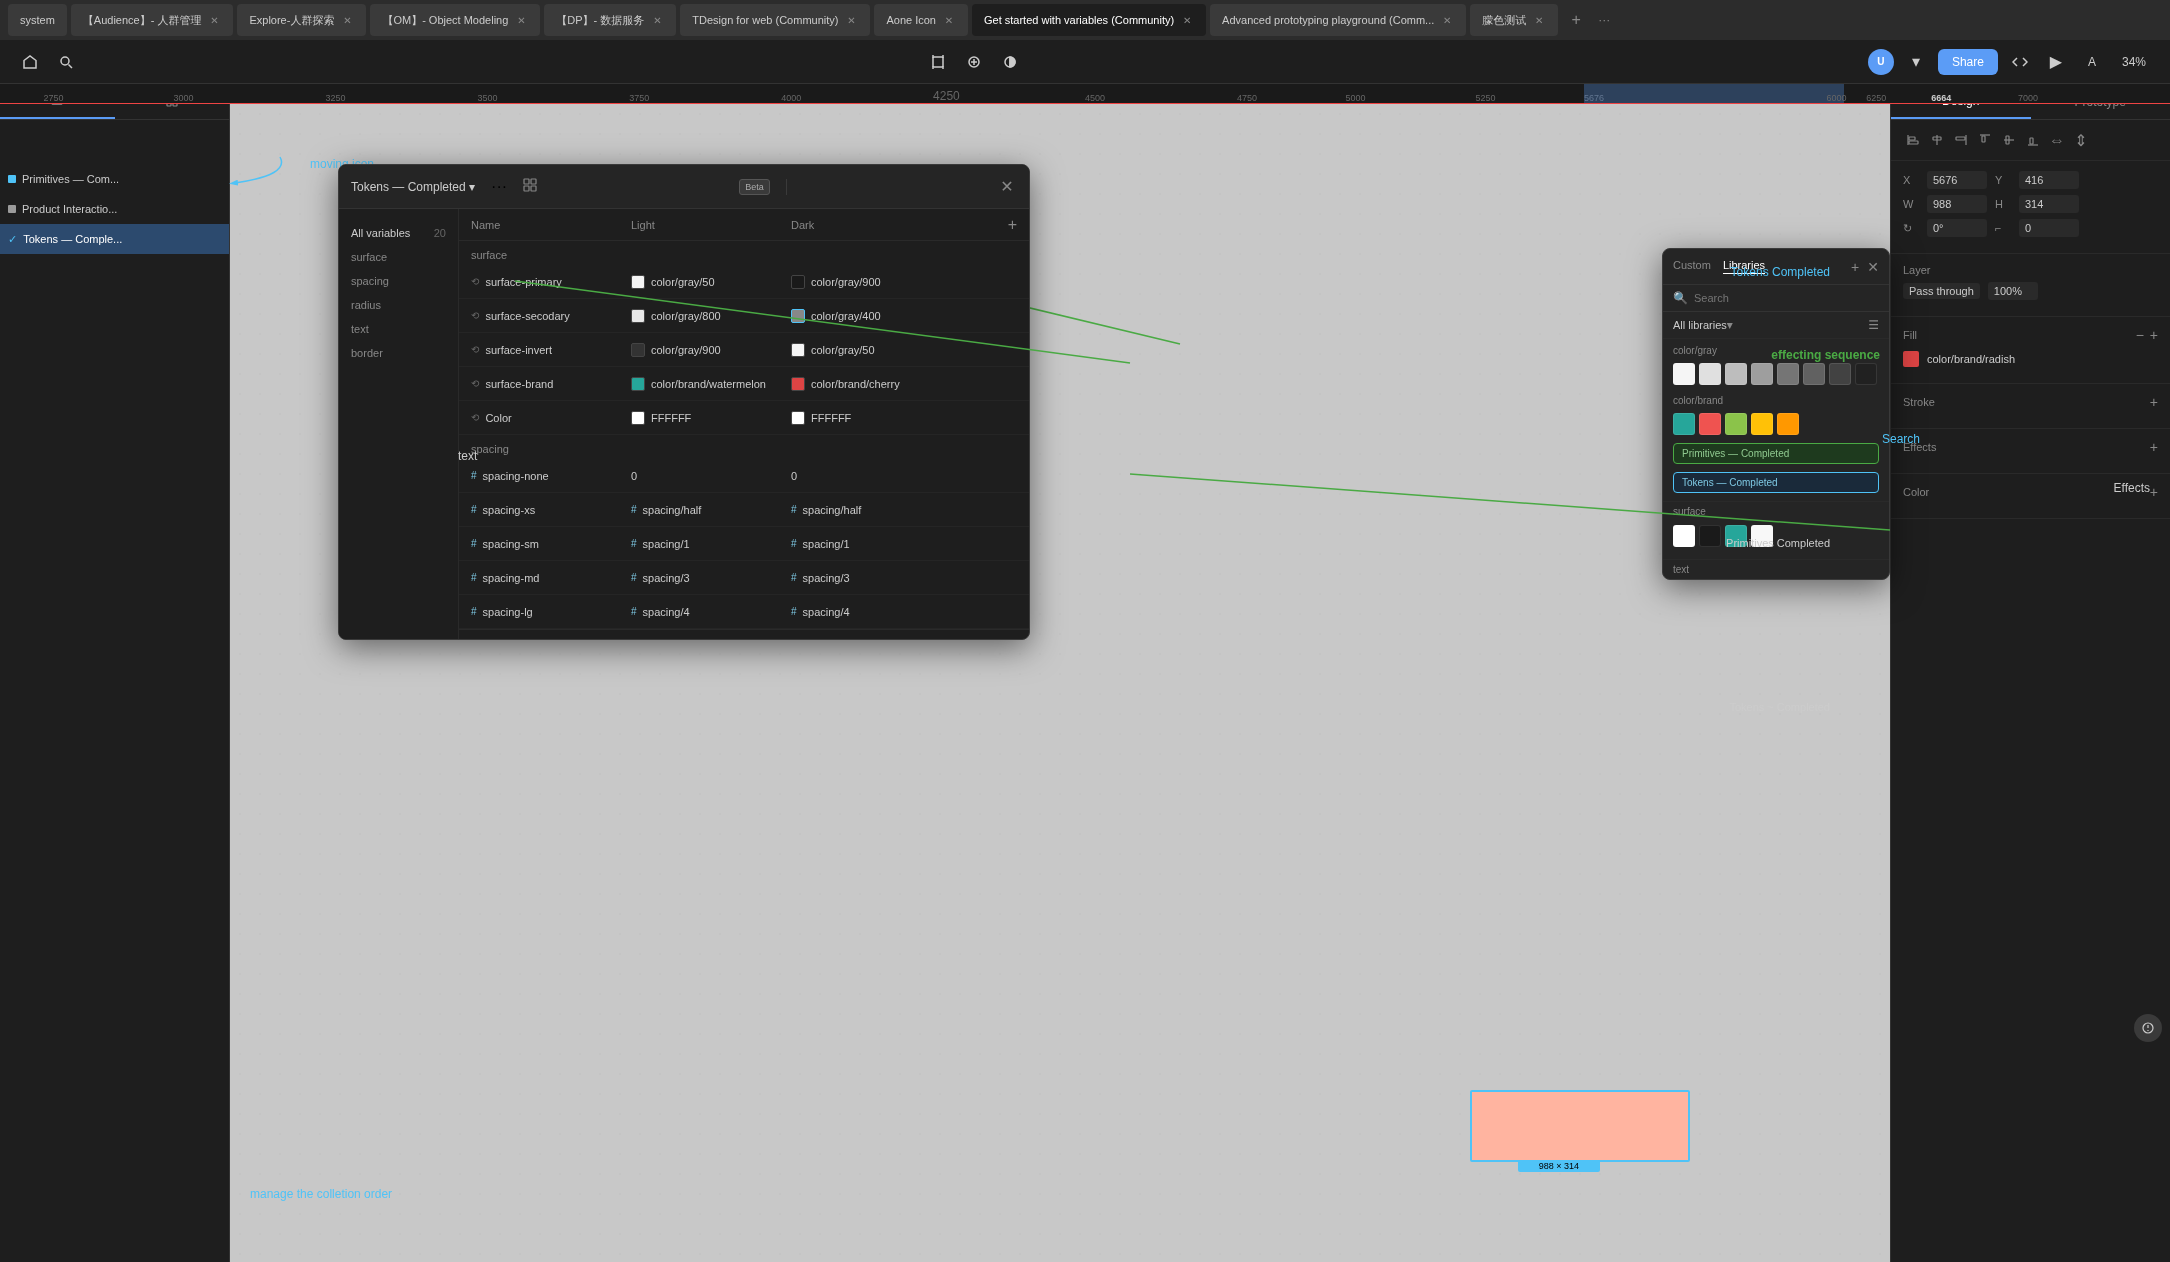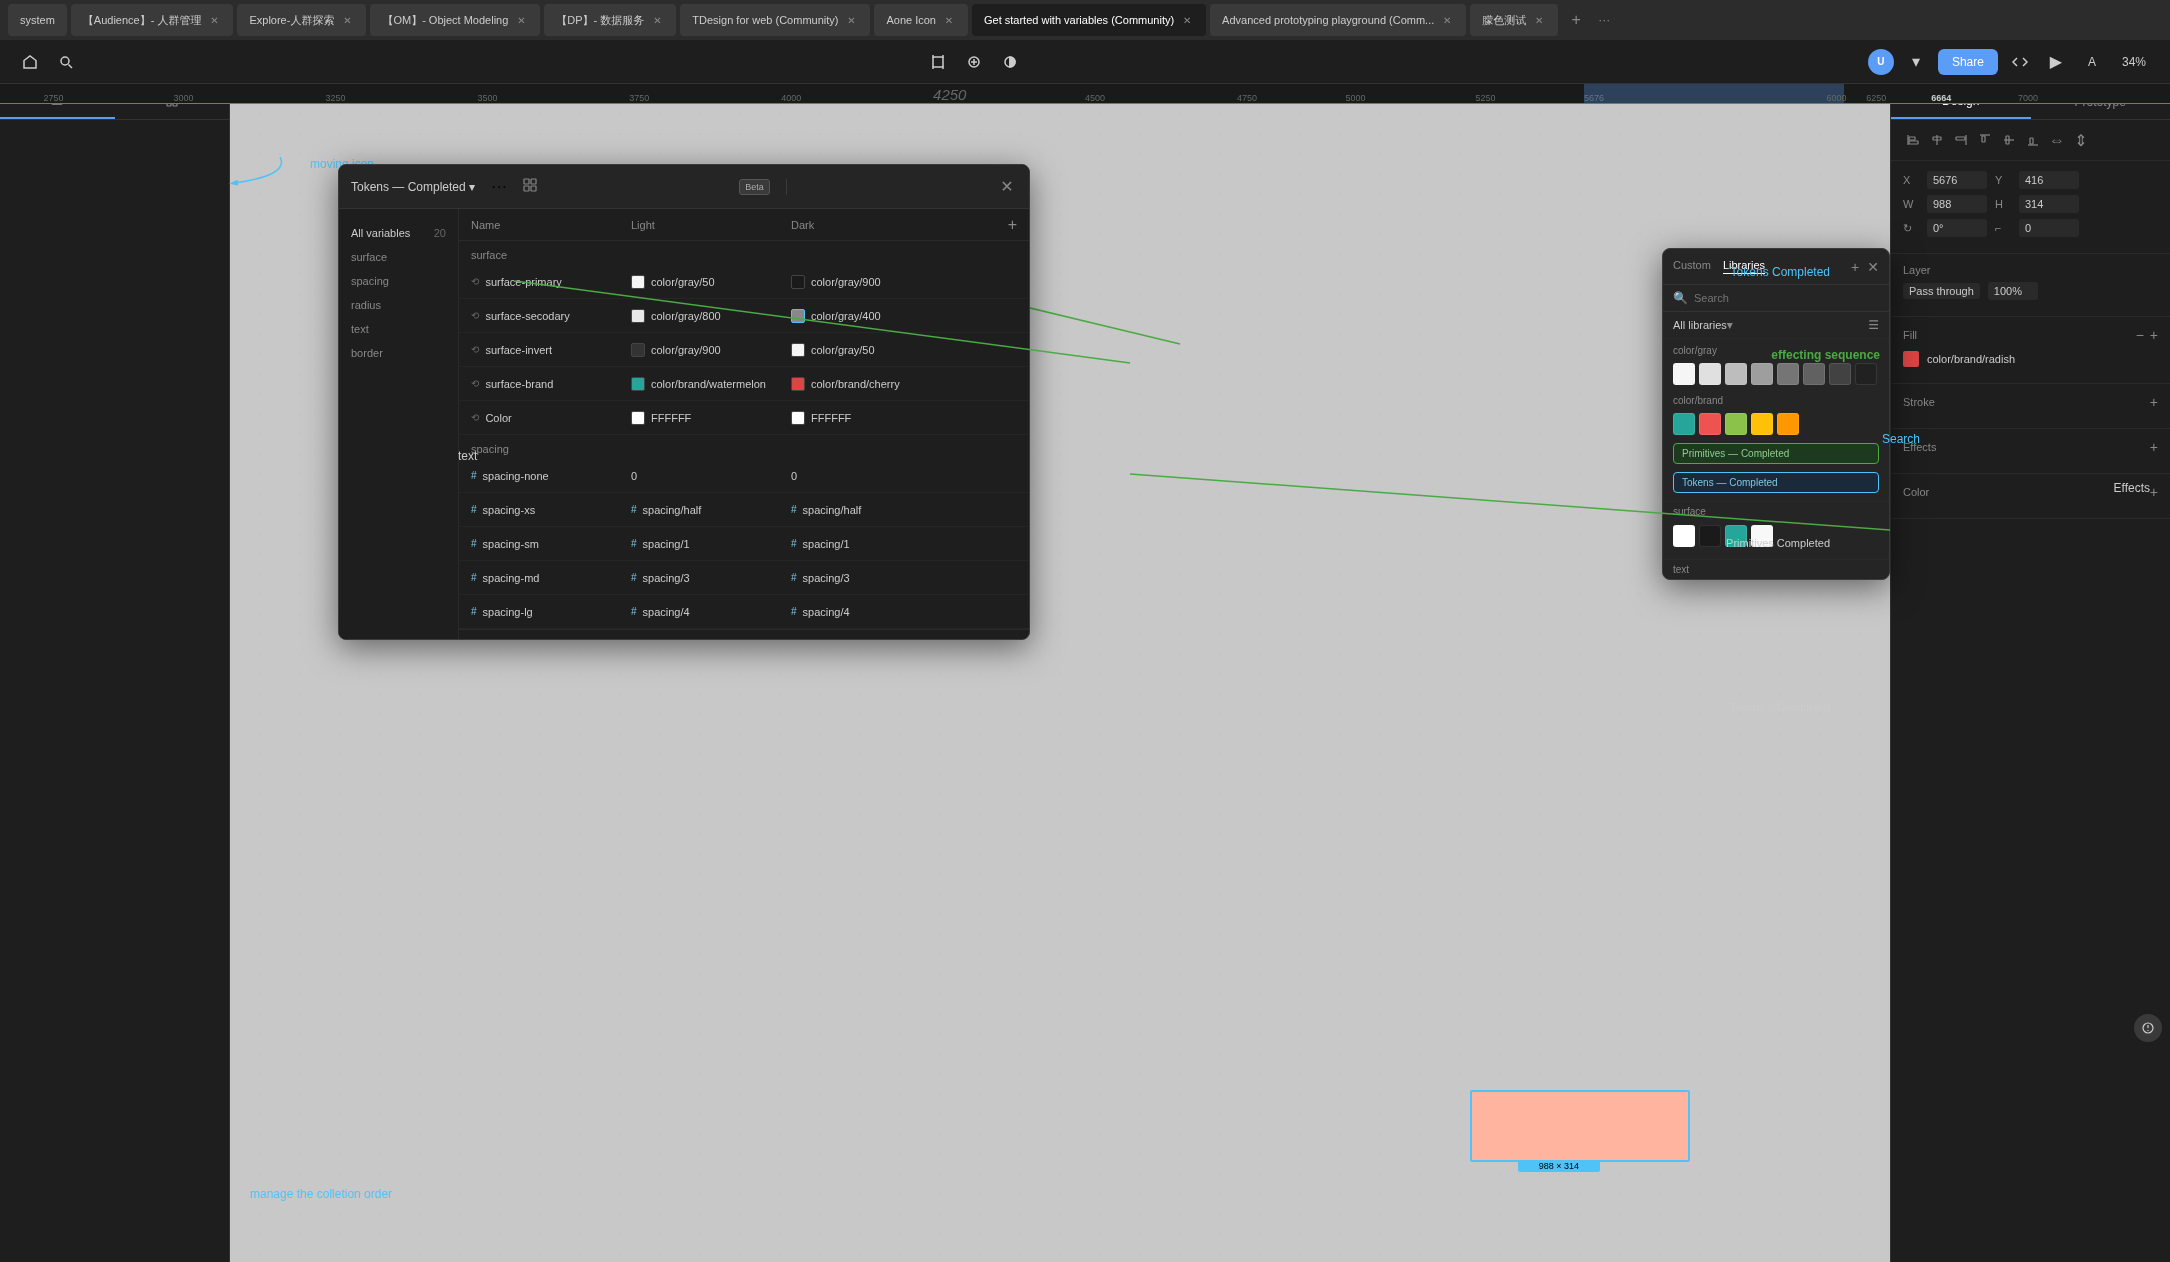--- a/index.html
+++ b/index.html
@@ -212,21 +212,21 @@
 </div>
 
 <div class="ruler">
   <div style="position:relative;width:100%;height:100%;display:flex;align-items:flex-end;">
     <span style="position:absolute;left:2%;font-size:9px;color:#666;">2750</span>
     <span style="position:absolute;left:8%;font-size:9px;color:#666;">3000</span>
     <span style="position:absolute;left:15%;font-size:9px;color:#666;">3250</span>
     <span style="position:absolute;left:22%;font-size:9px;color:#666;">3500</span>
     <span style="position:absolute;left:29%;font-size:9px;color:#666;">3750</span>
     <span style="position:absolute;left:36%;font-size:9px;color:#666;">4000</span>
-    <span style="position:absolute;left:43%;font-size:15px;color:#666;font-style:italic;">4250</span>
+    <span style="position:absolute;left:43%;font-size:12px;color:#666;">4250</span>
     <span style="position:absolute;left:50%;font-size:9px;color:#666;">4500</span>
     <span style="position:absolute;left:57%;font-size:9px;color:#666;">4750</span>
     <span style="position:absolute;left:62%;font-size:9px;color:#666;">5000</span>
     <span style="position:absolute;left:68%;font-size:9px;color:#666;">5250</span>
 
     <span style="position:absolute;left:73%;font-size:9px;color:#666;">5676</span>
     <div style="position:absolute;left:73%;width:12%;height:100%;background:rgba(91,156,246,0.3);"></div>
     <span style="position:absolute;left:82%;font-size:9px;color:#666;margin-left:47px;">6000</span>
     <span style="position:absolute;left:86%;font-size:9px;color:#666;">6250</span>
     <span style="position:absolute;left:89%;font-size:9px;color:#ccc;font-weight:600;">6664</span>
@@ -245,20 +245,34 @@
     <div class="ls-tab">
       <svg width="14" height="14" viewBox="0 0 14 14" fill="none" stroke="#888" stroke-width="1.2">
           <rect x="2" y="2" width="4" height="4" rx="0.5"></rect>
           <rect x="8" y="2" width="4" height="4" rx="0.5"></rect>
           <rect x="2" y="8" width="4" height="4" rx="0.5"></rect>
           <rect x="8" y="8" width="4" height="4" rx="0.5"></rect>
         </svg>
     </div>
   </div>
 
+  <div style="margin-top: 40px; padding: 4px 0;">
+    <div class="layer-item">
+      <div class="layer-dot blue"></div>
+      <span>Primitives — Com...</span>
+    </div>
+    <div class="layer-item">
+      <div class="layer-dot" style="background:#9b9b9b;"></div>
+      <span>Product Interactio...</span>
+    </div>
+    <div class="layer-item active">
+      <span class="check-icon">✓</span>
+      <span>Tokens — Comple...</span>
+    </div>
+  </div>
 </div>
 
 <div class="canvas">
 
   <div style="position:absolute;inset:0;background-image:radial-gradient(circle,#aaa 1px,transparent 1px);background-size:20px 20px;opacity:0.15;"></div>
 
   <div style="position:absolute;top:50px;left:80px;">
     <span class="annotation-text">moving icon</span>
     
     <svg width="120" height="60" style="position:absolute;top:15px;left:30px;">

